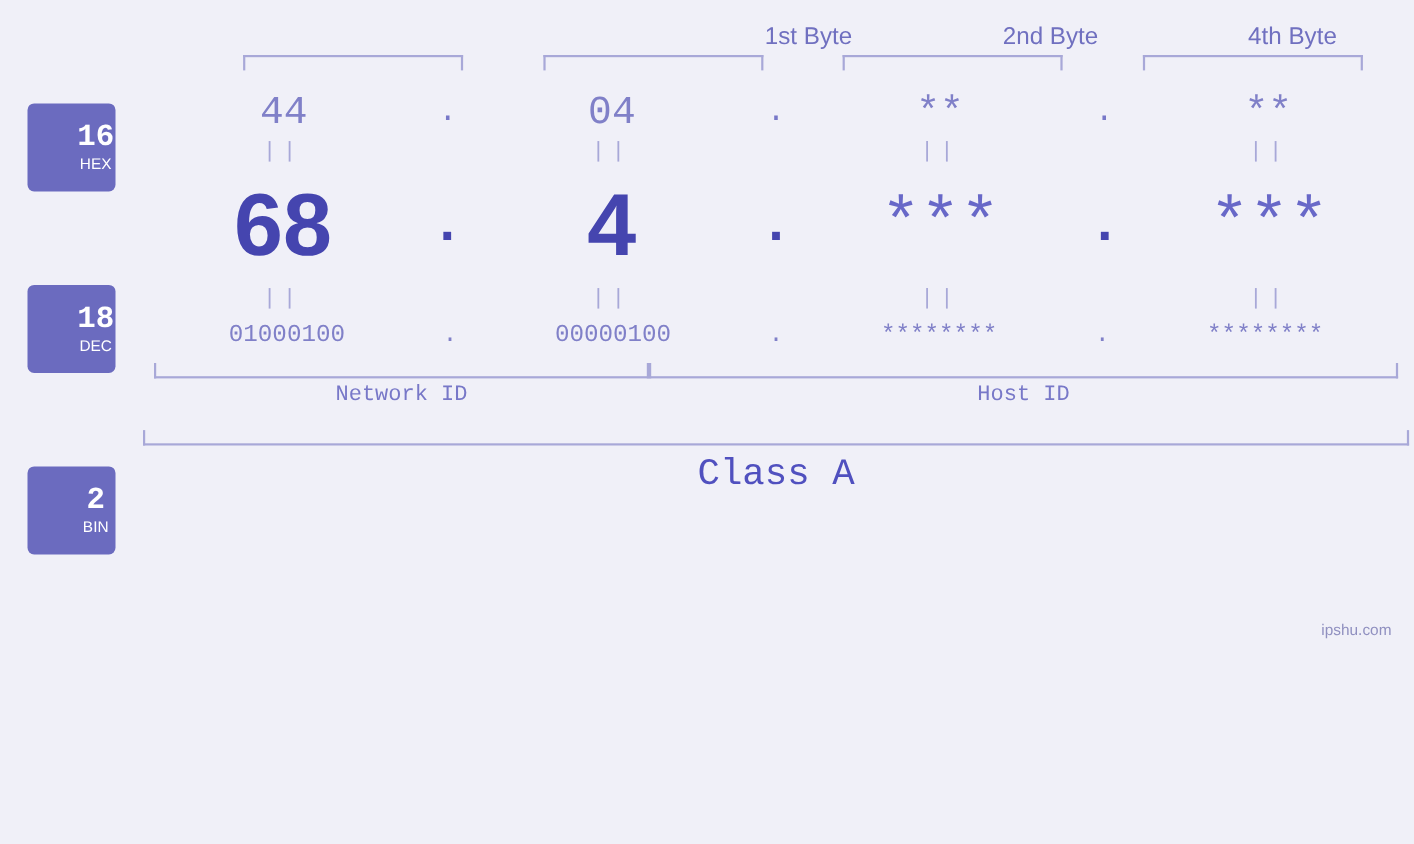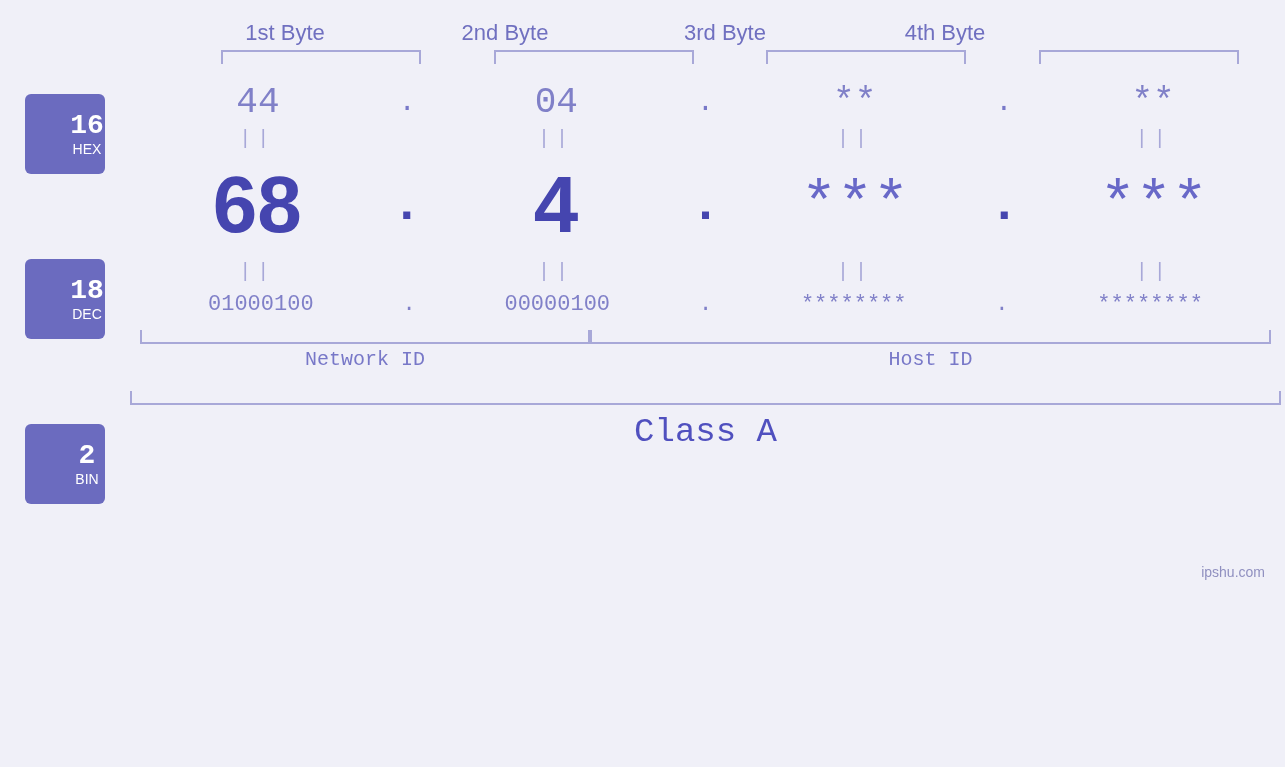--- a/index.html
+++ b/index.html
@@ -123,21 +123,21 @@
       margin-left: 45px;
     }
 
     .left-spacer {
       width: 130px;
     }
 
     .bytes-header {
       flex: 1;
       display: flex;
-      justify-content: flex-start;
+      justify-content: flex-end;
     }
 
     .rows-section {
       display: flex;
       width: 1285px;
     }
 
     .left-badges {
       width: 130px;
       display: flex;
@@ -156,21 +156,20 @@
 </head>
 <body>
 
 <div class="full-layout">
 
   <div class="header-section">
     <div class="left-spacer"></div>
     <div class="bytes-header">
       <div class="byte-label">1st Byte</div>
       <div class="byte-label">2nd Byte</div>
-      <div class="byte-label">3rd Byte</div>
       <div class="byte-label">4th Byte</div>
     </div>
   </div>
 
   <div style="display:flex; width:1240px; margin-left:45px;">
     <div class="left-spacer"></div>
     <div style="flex:1; display:flex; justify-content:space-around; padding:0 10px;">
       <div style="width:200px; height:14px; border:2px solid #a8a8d8; border-bottom:none; margin-top:4px;"></div>
       <div style="width:200px; height:14px; border:2px solid #a8a8d8; border-bottom:none; margin-top:4px;"></div>
       <div style="width:200px; height:14px; border:2px solid #a8a8d8; border-bottom:none; margin-top:4px;"></div>

